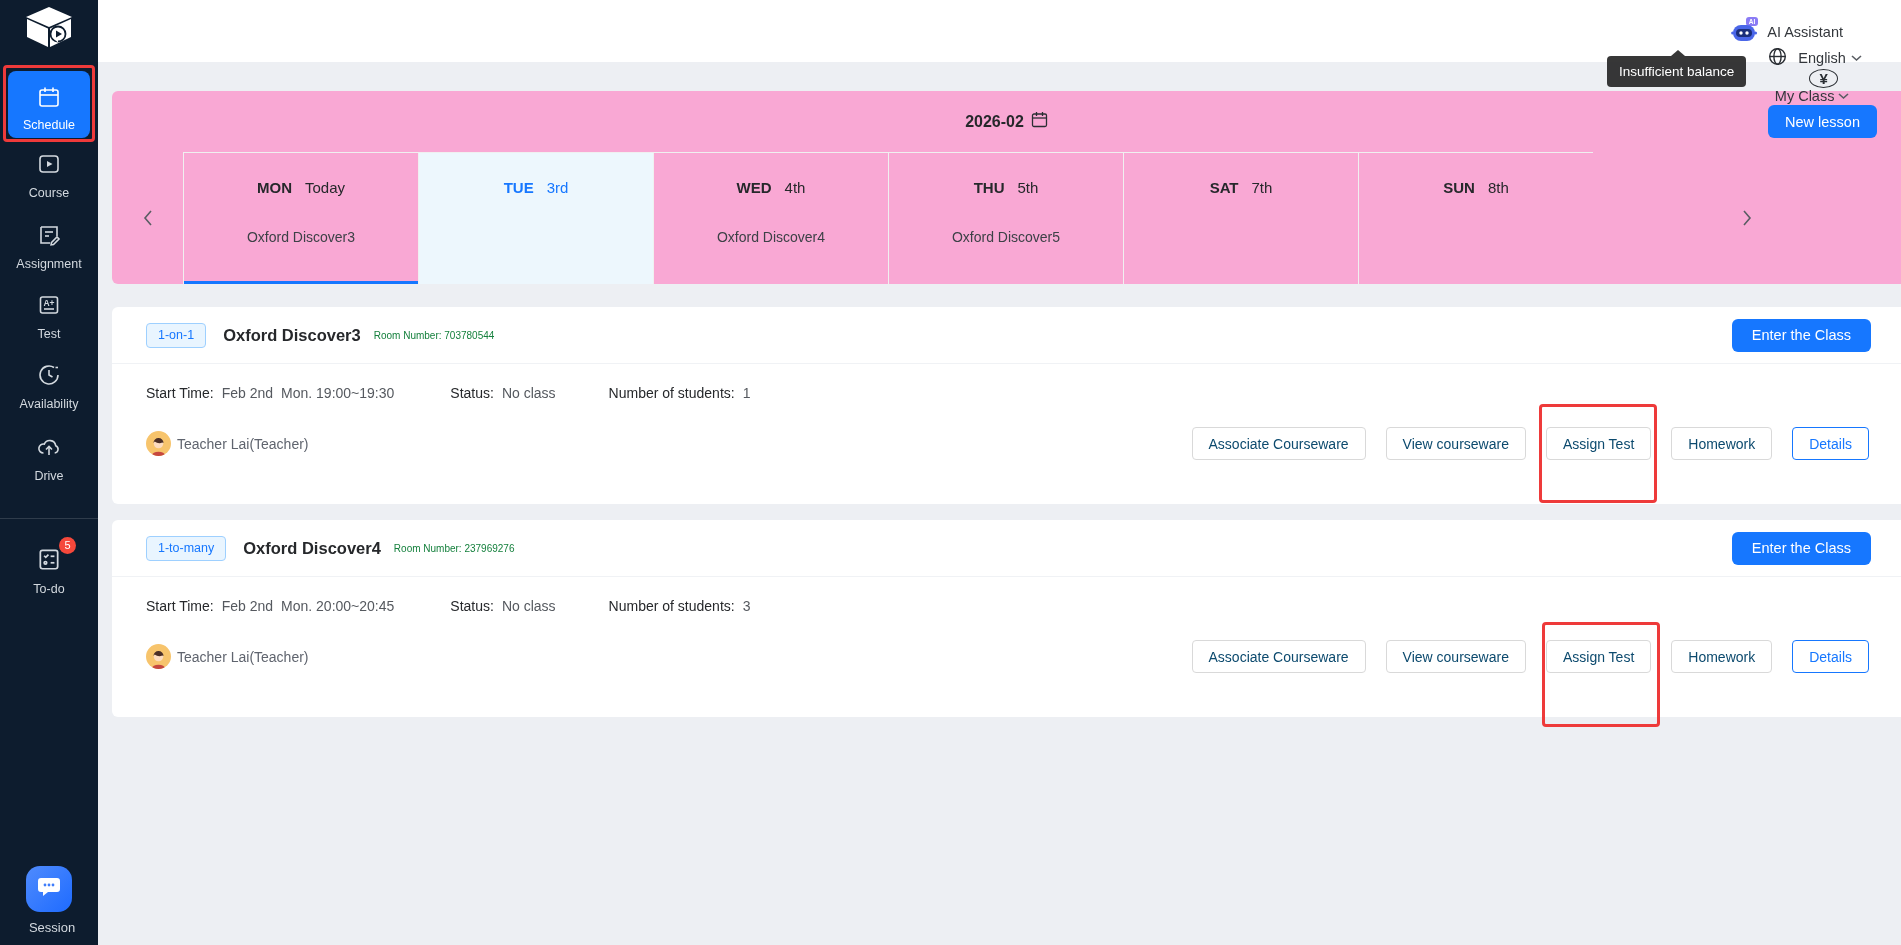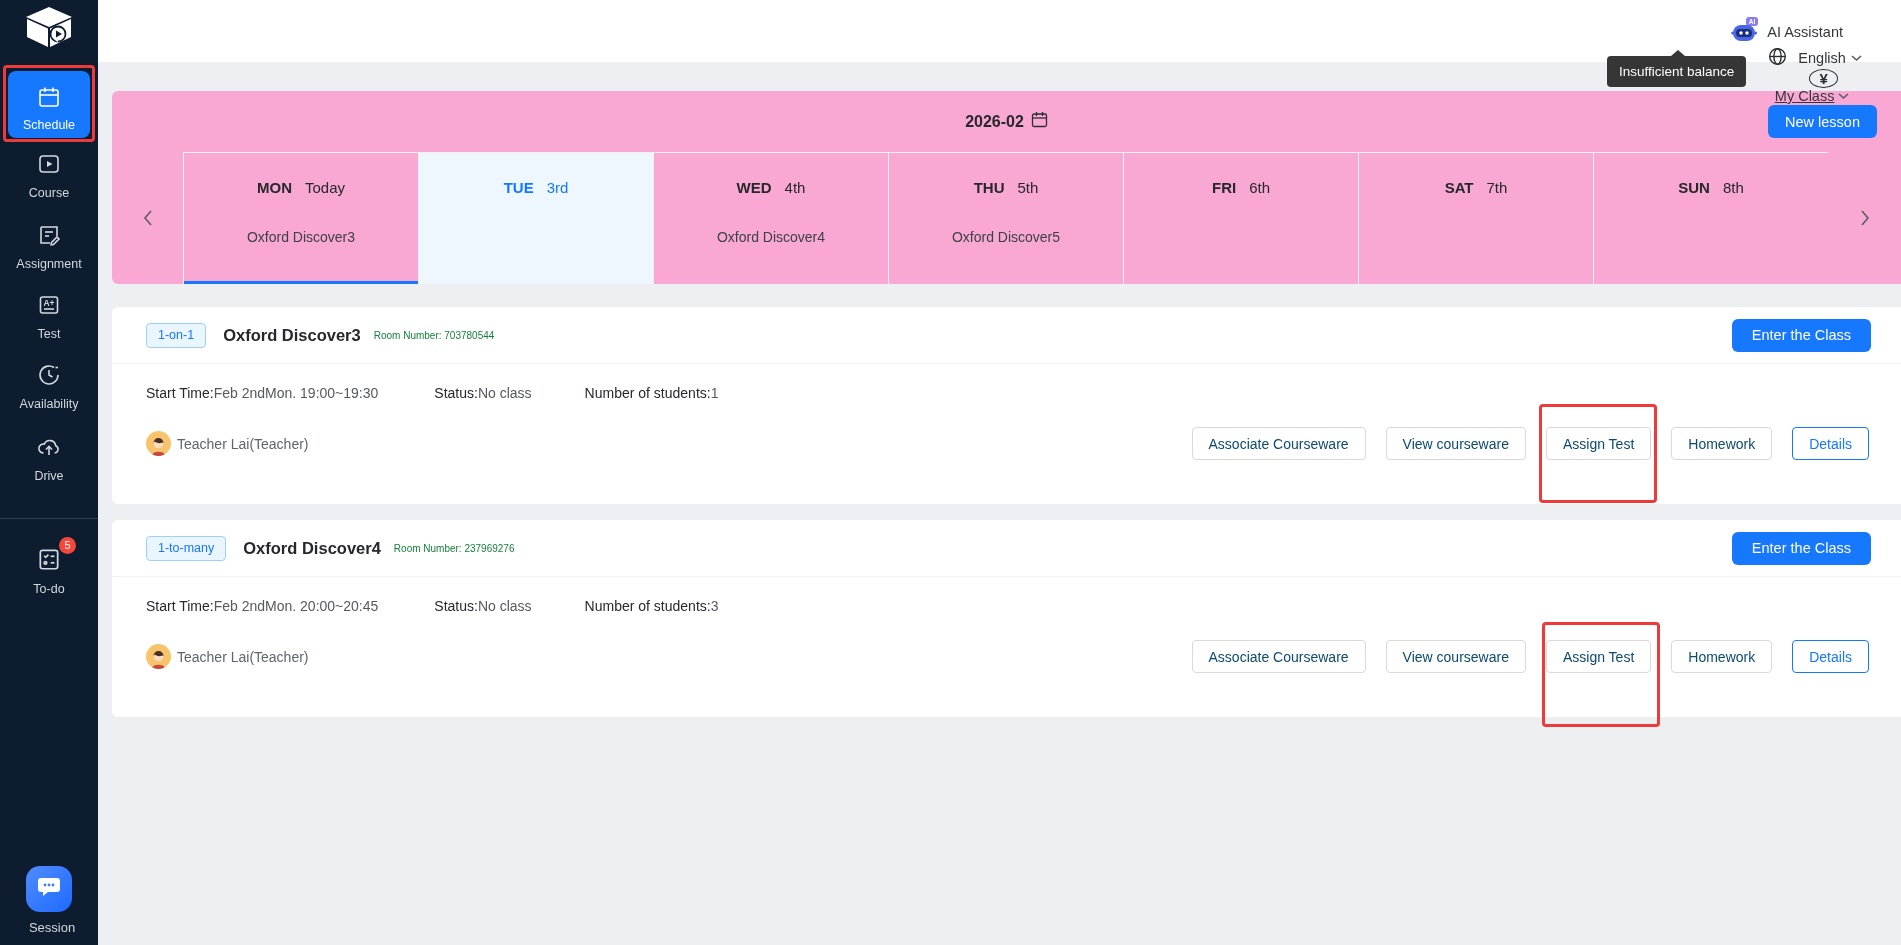--- a/index.html
+++ b/index.html
@@ -32,21 +32,21 @@
   .hdr-right { position:absolute; right:0; top:16px; height:62px; display:flex; align-items:center;flex-direction:column; }
   .hdr-item { display:flex; align-items:center; font-size:14.5px; color:#33373c; cursor:pointer; }
   .hdr-ai { margin-right:58px; }
   .hdr-ai span { margin-left:8px; }
   .hdr-divider { width:1px; height:26px; background:#e3e5e8; margin-right:38px; }
   .hdr-lang span { margin:0 5px 0 6px; }
   .hdr-yen { margin-left:23px; width:29px; height:29px; border:1.6px solid #2a2e33; border-radius:50%;
     display:flex; align-items:center; justify-content:center; font-size:15px; font-weight:bold; color:#2a2e33; }
   .hdr-avatar { margin-left:21px; margin-right:7px; width:34px; height:34px; border-radius:50%;
     background:#b5ddfa; overflow:hidden; display:flex; align-items:flex-end; justify-content:center; }
-  .hdr-account span { margin-right:4px;text-decoration:underline; }
+  .hdr-account span { margin-right:4px; }
   .hdr-pad { width:8px; }
 
   
   .tooltip { position:absolute; left:1607px; top:56px; background:rgba(40,40,40,0.93);
     color:#fff; font-size:13.5px; padding:8px 12px; border-radius:4px; z-index:40; white-space:nowrap; }
   .tooltip:before { content:""; position:absolute; top:-6px; left:64px;
     border-left:7px solid transparent; border-right:7px solid transparent;
     border-bottom:6px solid rgba(40,40,40,0.93); }
 
   
@@ -79,21 +79,21 @@
   .card-head { height:57px; display:flex; align-items:center; padding:0 30px 0 34px;
     border-bottom:1px solid #f0f2f5; }
   .type-badge { height:25px; line-height:23px; padding:0 11px; border:1px solid #9ed0ff;
     background:#e9f5ff; color:#1677ff; font-size:12.5px; border-radius:4px; }
   .card-title { font-size:16.5px; font-weight:bold; color:#26282b; margin-left:17px; }
   .card-room { font-size:10px; color:#15803d; margin-left:13px; }
   .btn-enter { margin-left:auto; height:33px; padding:0 20px; background:#1677ff; color:#fff;
     border:none; border-radius:6px; font-size:14.5px; font-family:inherit; cursor:pointer; }
   .card-info { display:flex; align-items:center; padding:21px 0 0 34px; font-size:14px; }
   .inf-lbl { color:#26282b; }
-  .inf-val { color:#55595f; }
+  .inf-val { color:#55595f; margin-left:8px; }
   .inf-gap1 { margin-left:56px; } .inf-gap2 { margin-left:53px; }
   .time2 { }
   .card-bottom { display:flex; align-items:center; margin-top:26px; padding:0 32px 0 34px; }
   .teacher { display:flex; align-items:center; font-size:14px; color:#5f646e; }
   .t-avatar { width:25px; height:25px; border-radius:50%; background:#f7c46c; overflow:hidden;
     margin-right:6px; display:flex; align-items:flex-end; justify-content:center; }
   .btn-row { margin-left:auto; display:flex; gap:20px; }
   .btn { height:33px; padding:0 16px; background:#fff; border:1px solid #d9d9d9; border-radius:4px;
     color:#0c4a6e; font-size:14px; font-family:inherit; cursor:pointer; white-space:nowrap; }
   .btn.primary-outline { border-color:#1677ff; color:#1677ff; }
@@ -310,24 +310,20 @@
     <div class="day-col">
       <div class="day-head"><span class="dow">WED</span><span>4th</span></div>
       <div class="day-course">Oxford Discover4</div>
     </div>
 
     <div class="day-col">
       <div class="day-head"><span class="dow">THU</span><span>5th</span></div>
       <div class="day-course">Oxford Discover5</div>
     </div>
 
-    <div class="day-col">
-      <div class="day-head"><span class="dow">FRI</span><span>6th</span></div>
-      <div class="day-course"></div>
-    </div>
 
     <div class="day-col">
       <div class="day-head"><span class="dow">SAT</span><span>7th</span></div>
       <div class="day-course"></div>
     </div>
 
     <div class="day-col">
       <div class="day-head"><span class="dow">SUN</span><span>8th</span></div>
       <div class="day-course"></div>
     </div>

